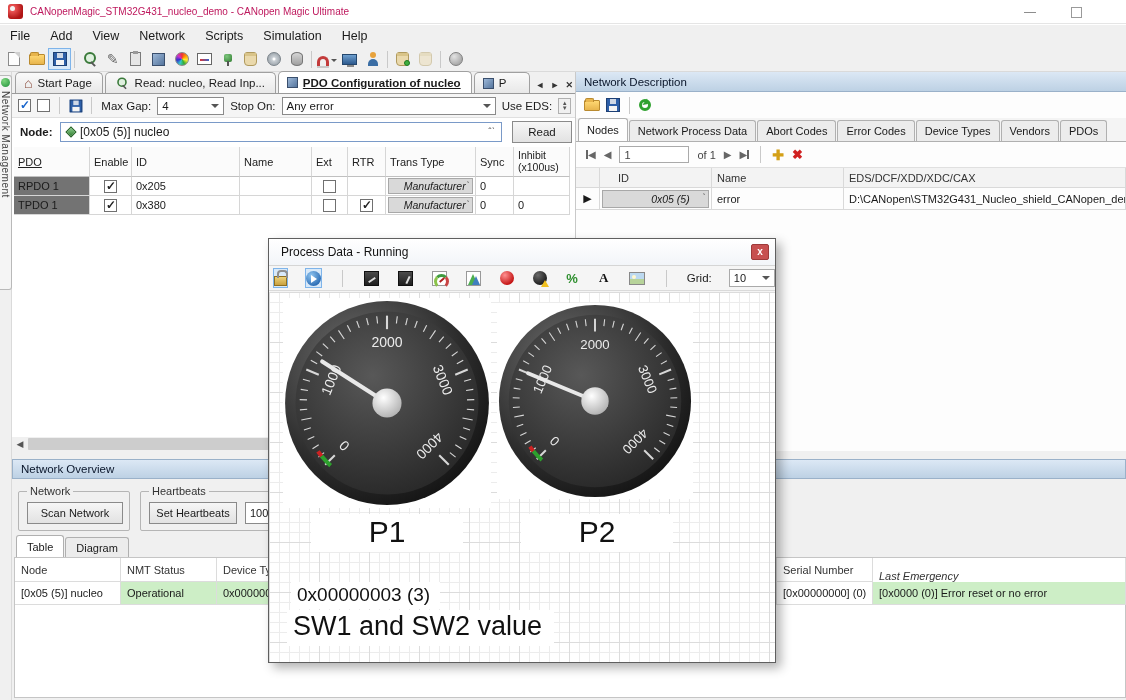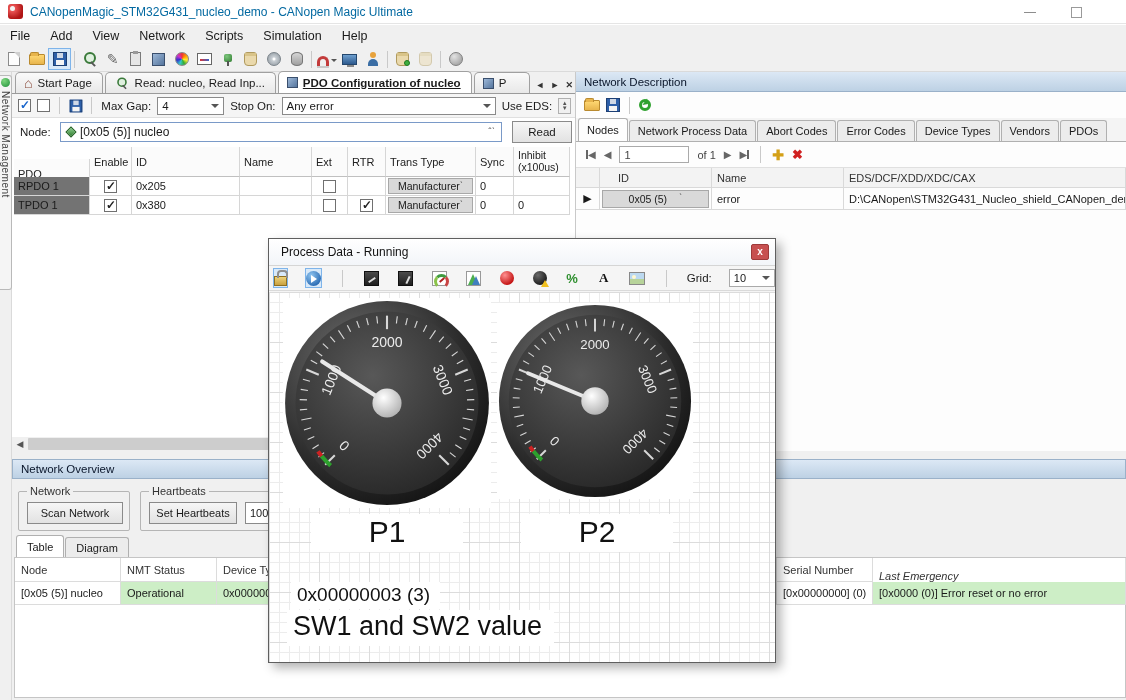--- a/index.html
+++ b/index.html
@@ -4,21 +4,21 @@
 <style>
   * { margin:0; padding:0; box-sizing:border-box; }
   html,body { width:1126px; height:700px; overflow:hidden; }
   body { font-family:"Liberation Sans", sans-serif; font-size:12px; color:#1a1a1a; background:#fff; }
   .app { position:relative; width:1126px; height:700px; background:#fff; overflow:hidden; }
 
   
   .titlebar { position:absolute; left:0; top:0; width:1126px; height:24px; background:#fff; border-bottom:1px solid #e5e5e5; display:flex; align-items:center; }
   .appicon { width:15px; height:15px; margin:0 7px 0 8px; background:radial-gradient(circle at 30% 30%, #ff6a6a, #b01515 70%); border-radius:3px; position:relative; }
   .appicon:after{ content:""; position:absolute; left:2px; top:2px; width:5px; height:5px; background:#f3f3f3; border-radius:50%; }
-  .title-text { color:#0369a1; font-size:12px; }
+  .title-text { color:#be185d; font-size:10px; }
   .wctl { position:absolute; top:0; height:24px; width:40px; display:flex; align-items:center; justify-content:center; }
   .wctl.min { right:76px; } .wctl.max { right:30px; }
   .glyph-min { width:12px; height:0; border-top:1px solid #8d8d8d; }
   .glyph-max { width:11px; height:11px; border:1px solid #9a9a9a; }
 
   
   .menubar { position:absolute; left:0; top:25px; width:1126px; height:22px; background:#f0f0f0; display:flex; align-items:center; }
   .menu-item { padding:0 10px; height:22px; line-height:22px; font-size:12.5px; color:#1a1a1a; cursor:default; }
 
   
@@ -104,21 +104,21 @@
   
   .noderow { position:absolute; left:0; top:46px; width:563px; height:28px; display:flex; align-items:center; }
   .node-combo { position:absolute; left:48px; top:4px; width:442px; height:20px; background:#fff; border:1px solid #7a9ac8; display:flex; align-items:center; gap:5px; padding:0 6px; }
   .read-btn { position:absolute; left:500px; top:3px; width:60px; height:22px; background:linear-gradient(#f6f6f6,#e2e2e2); border:1px solid #8a8a8a; font-size:11.5px; display:flex; align-items:center; justify-content:center; }
 
   
   .pdo-table { position:absolute; left:2px; top:75px; width:556px; }
   .pt-cell { position:absolute; border-right:1px solid #d6d6d6; border-bottom:1px solid #d6d6d6; font-size:11px; display:flex; align-items:center; padding:0 4px; background:#fff; overflow:hidden; }
   .pt-head { background:#fbfbfb; border-bottom:1px solid #c0c0c0; color:#222; }
   .pt-rowlab { background:#737373; }
-  .pt-dd { background:#d9d9d9; border:1px solid #a8a8a8; height:16px; width:100%; display:flex; align-items:center; justify-content:center; padding:0 3px; font-size:10.5px; }
+  .pt-dd { background:#d9d9d9; border:1px solid #a8a8a8; height:16px; width:100%; display:flex; align-items:center; justify-content:flex-end; padding:0 3px; font-size:10.5px;font-style:italic; }
   .pt-center { justify-content:center; }
 
   
   .hscroll { position:absolute; left:0; top:365px; width:563px; height:14px; background:#f0f0f0; display:flex; align-items:center; }
   .hs-arrow { width:16px; height:14px; display:flex; align-items:center; justify-content:center; font-size:9px; color:#555; }
   .hs-thumb { width:265px; height:12px; background:#cdcdcd; border-radius:1px; }
 
   
   .pane-head { height:20px; background:linear-gradient(#dce8f5,#bdd1e4); border-bottom:1px solid #9ab1c9; display:flex; align-items:center; padding-left:8px; font-size:11.5px; color:#09152a; }
   .nd-toolbar { height:26px; display:flex; align-items:center; gap:6px; padding-left:8px; background:#fdfdfd; }
@@ -337,32 +337,32 @@
         <span class="dd-arrow"></span>
       </div>
       <span class="label">Use EDS:</span>
       <div class="spinner" style="margin-left:auto;margin-right:4px;">
           <span>▲</span>
           <span>▼</span>
         </div>
     </div>
 
     <div class="noderow">
-      <span class="label" style="margin-left:8px;">Node:</span>
+      <span class="label" style="margin-left:8px;font-weight:bold;">Node:</span>
       <div class="node-combo">
         <span class="i i-gdot"></span>
         <span>[0x05 (5)] nucleo</span>
         <span class="chev" style="margin-left:auto;">ˆˋ</span>
       </div>
       <div class="read-btn">Read</div>
     </div>
 
     <div class="pdo-table">
 
-      <div class="pt-cell pt-head" style="left:0;top:12px;width:76px;height:30px;text-decoration:underline;">PDO</div>
+      <div class="pt-cell pt-head" style="left:0;top:0;width:76px;height:30px;text-decoration:underline;">PDO</div>
       <div class="pt-cell pt-head" style="left:76px;top:0;width:42px;height:30px;">Enable</div>
       <div class="pt-cell pt-head" style="left:118px;top:0;width:108px;height:30px;">ID</div>
       <div class="pt-cell pt-head" style="left:226px;top:0;width:72px;height:30px;">Name</div>
       <div class="pt-cell pt-head" style="left:298px;top:0;width:36px;height:30px;">Ext</div>
       <div class="pt-cell pt-head" style="left:334px;top:0;width:38px;height:30px;">RTR</div>
       <div class="pt-cell pt-head" style="left:372px;top:0;width:90px;height:30px;">Trans Type</div>
       <div class="pt-cell pt-head" style="left:462px;top:0;width:38px;height:30px;">Sync</div>
       <div class="pt-cell pt-head" style="left:500px;top:0;width:56px;height:30px;font-size:10.5px;line-height:1.1;">Inhibit (x100us)</div>
 
       <div class="pt-cell pt-rowlab" style="left:0;top:30px;width:76px;height:19px;">RPDO 1</div>

